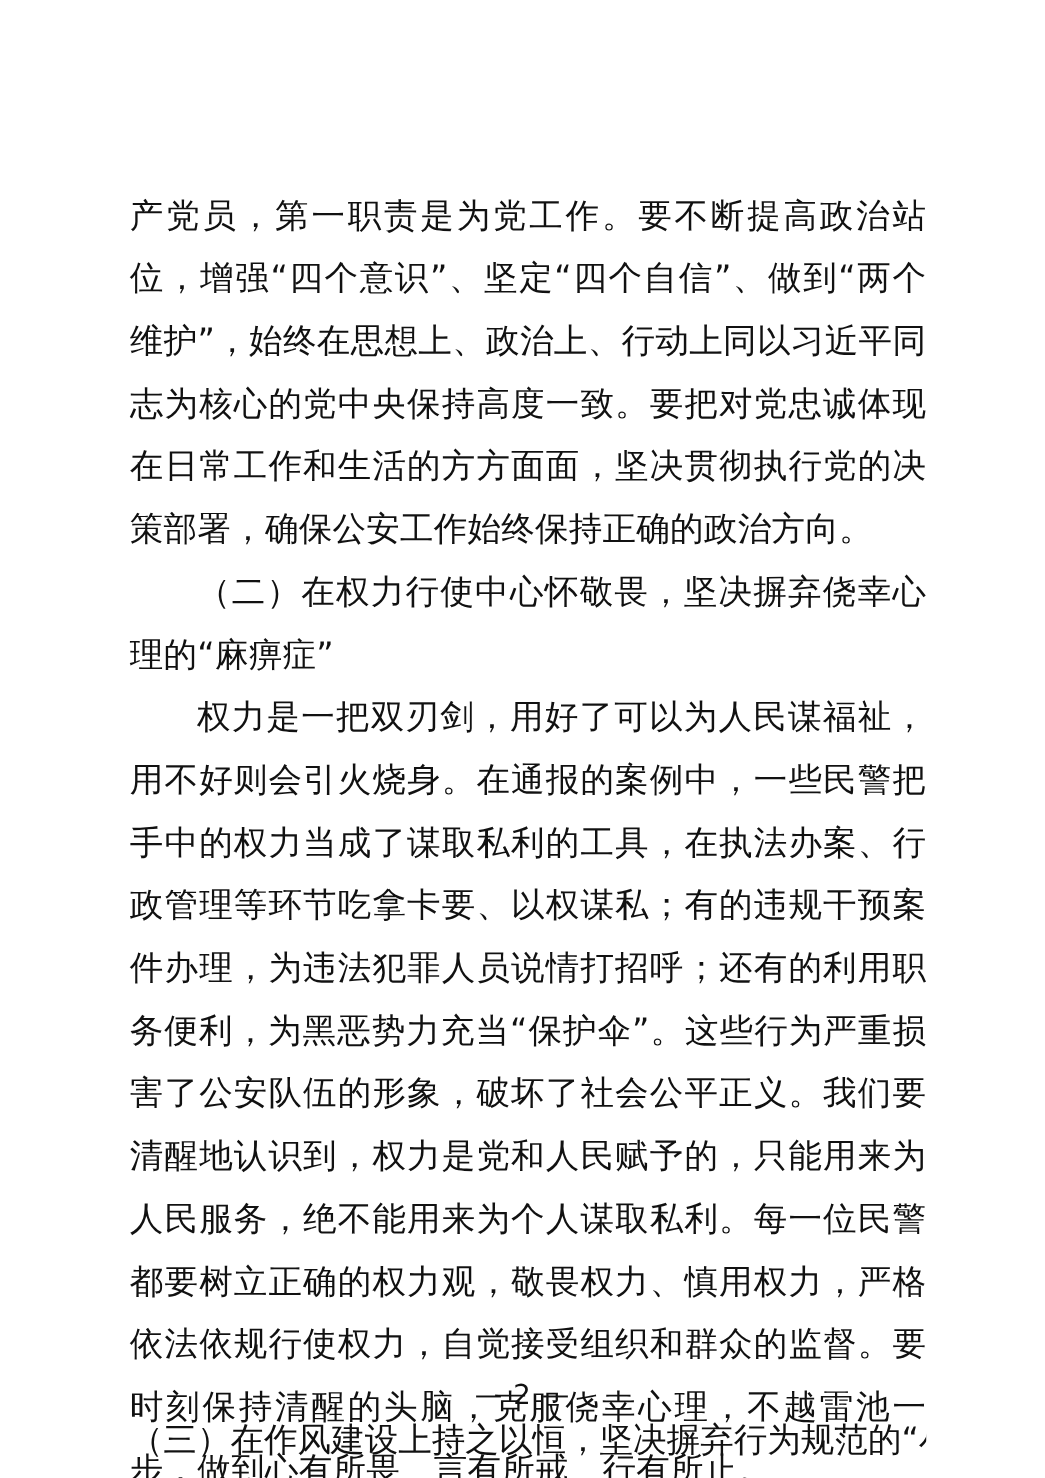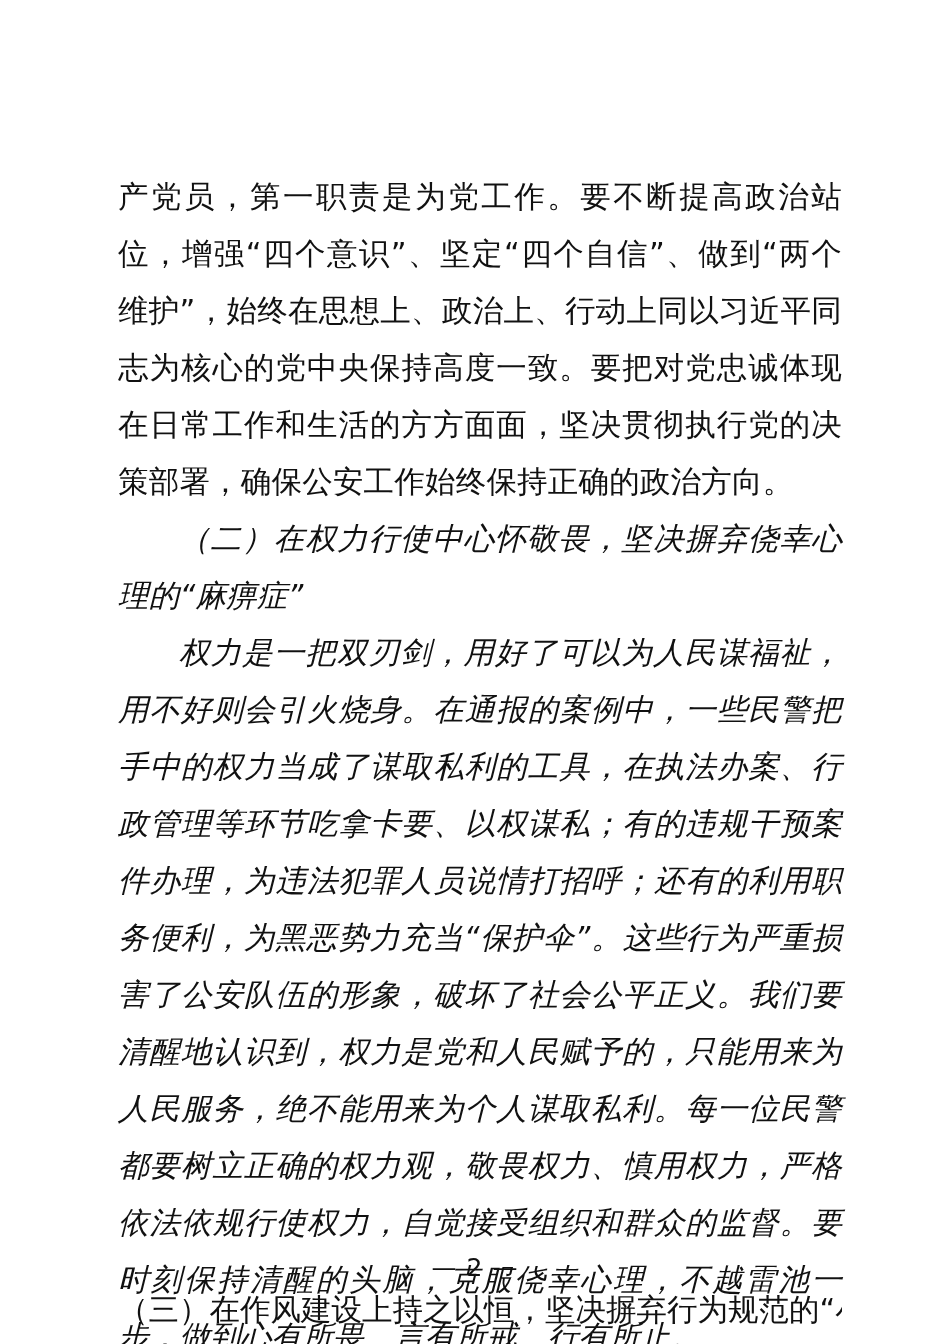--- a/index.html
+++ b/index.html
@@ -29,21 +29,20 @@
     text-justify: inter-ideograph;
     letter-spacing: 0.2px;
     color: #111;
   }
   .para {
     margin: 0;
     text-indent: 0;
   }
   .para.indent {
     text-indent: 61px;
-    font-style: italic;
   }
   .footer {
     position: absolute;
     left: 0;
     right: 0;
     bottom: 62px;
     text-align: center;
     font-size: 25px;
     color: #111;
     letter-spacing: 1px;

